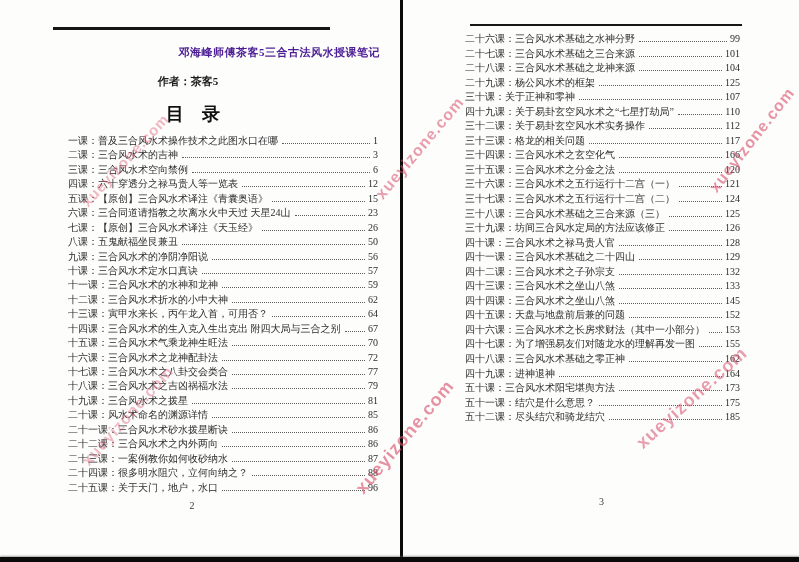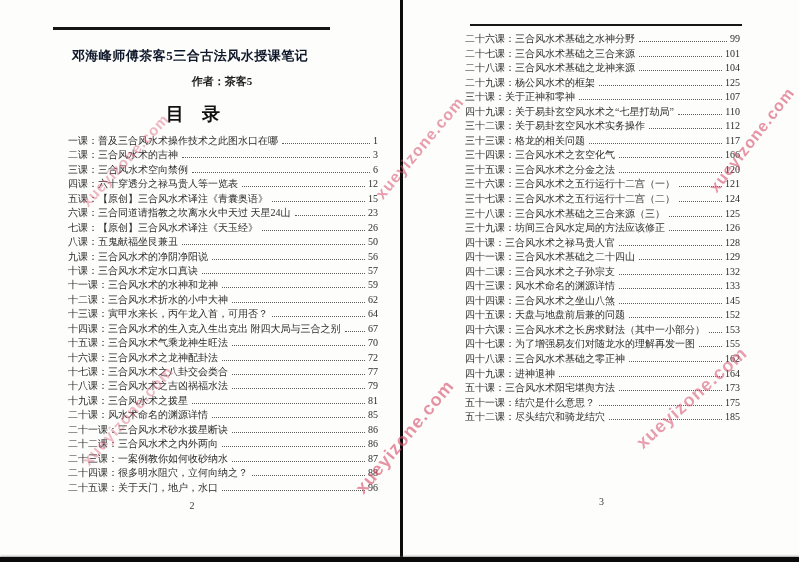--- a/index.html
+++ b/index.html
@@ -11,26 +11,26 @@
   }
   .page{position:absolute;top:0;height:562px;background:#fdfdfc;}
   .page-left{left:0;width:401px;}
   .page-right{left:404px;width:395px;}
 
   .rule{position:absolute;background:#161616;}
   .rule-left{left:53px;top:27px;width:277px;height:2.5px;}
   .rule-right{left:66px;top:24px;width:272px;height:2px;}
 
   .doc-title{
-    position:absolute;top:38px;left:0;width:380px;text-align:center;
-    font-size:13px;font-weight:bold;color:#0f172a;letter-spacing:.5px;
+    position:absolute;top:38px;left:0;width:380px;text-align:right;
+    font-size:11px;font-weight:bold;color:#4c1d95;letter-spacing:.5px;
   }
   .doc-author{
     position:absolute;top:74px;left:0;width:376px;text-align:center;
-    font-size:11px;font-weight:bold;color:#1d1d1d;margin-left:34px;
+    font-size:11px;font-weight:bold;color:#1d1d1d;
   }
   .toc-heading{
     position:absolute;top:102px;left:4px;width:378px;text-align:center;
     font-size:18px;font-weight:bold;color:#111;white-space:pre;
   }
 
   .toc{position:absolute;display:flex;flex-direction:column;}
   .toc-l{left:68px;width:310px;top:134px;}
   .toc-r{left:61px;width:275px;top:32px;}
   .toc-row{display:flex;align-items:baseline;font-size:10px;height:14.45px;line-height:14.45px;white-space:nowrap;}
@@ -278,21 +278,21 @@
         <span class="toc-text">四十一课：三合风水术基础之二十四山</span>
         <span class="leader"></span>
         <span class="toc-page">129</span>
       </div>
       <div class="toc-row">
         <span class="toc-text">四十二课：三合风水术之子孙宗支</span>
         <span class="leader"></span>
         <span class="toc-page">132</span>
       </div>
       <div class="toc-row">
-        <span class="toc-text">四十三课：风水术命名的渊源详情</span>
+        <span class="toc-text">四十三课：三合风水术之坐山八煞</span>
         <span class="leader"></span>
         <span class="toc-page">133</span>
       </div>
       <div class="toc-row">
         <span class="toc-text">四十四课：三合风水术之坐山八煞</span>
         <span class="leader"></span>
         <span class="toc-page">145</span>
       </div>
       <div class="toc-row">
         <span class="toc-text">四十五课：天盘与地盘前后兼的问题</span>

